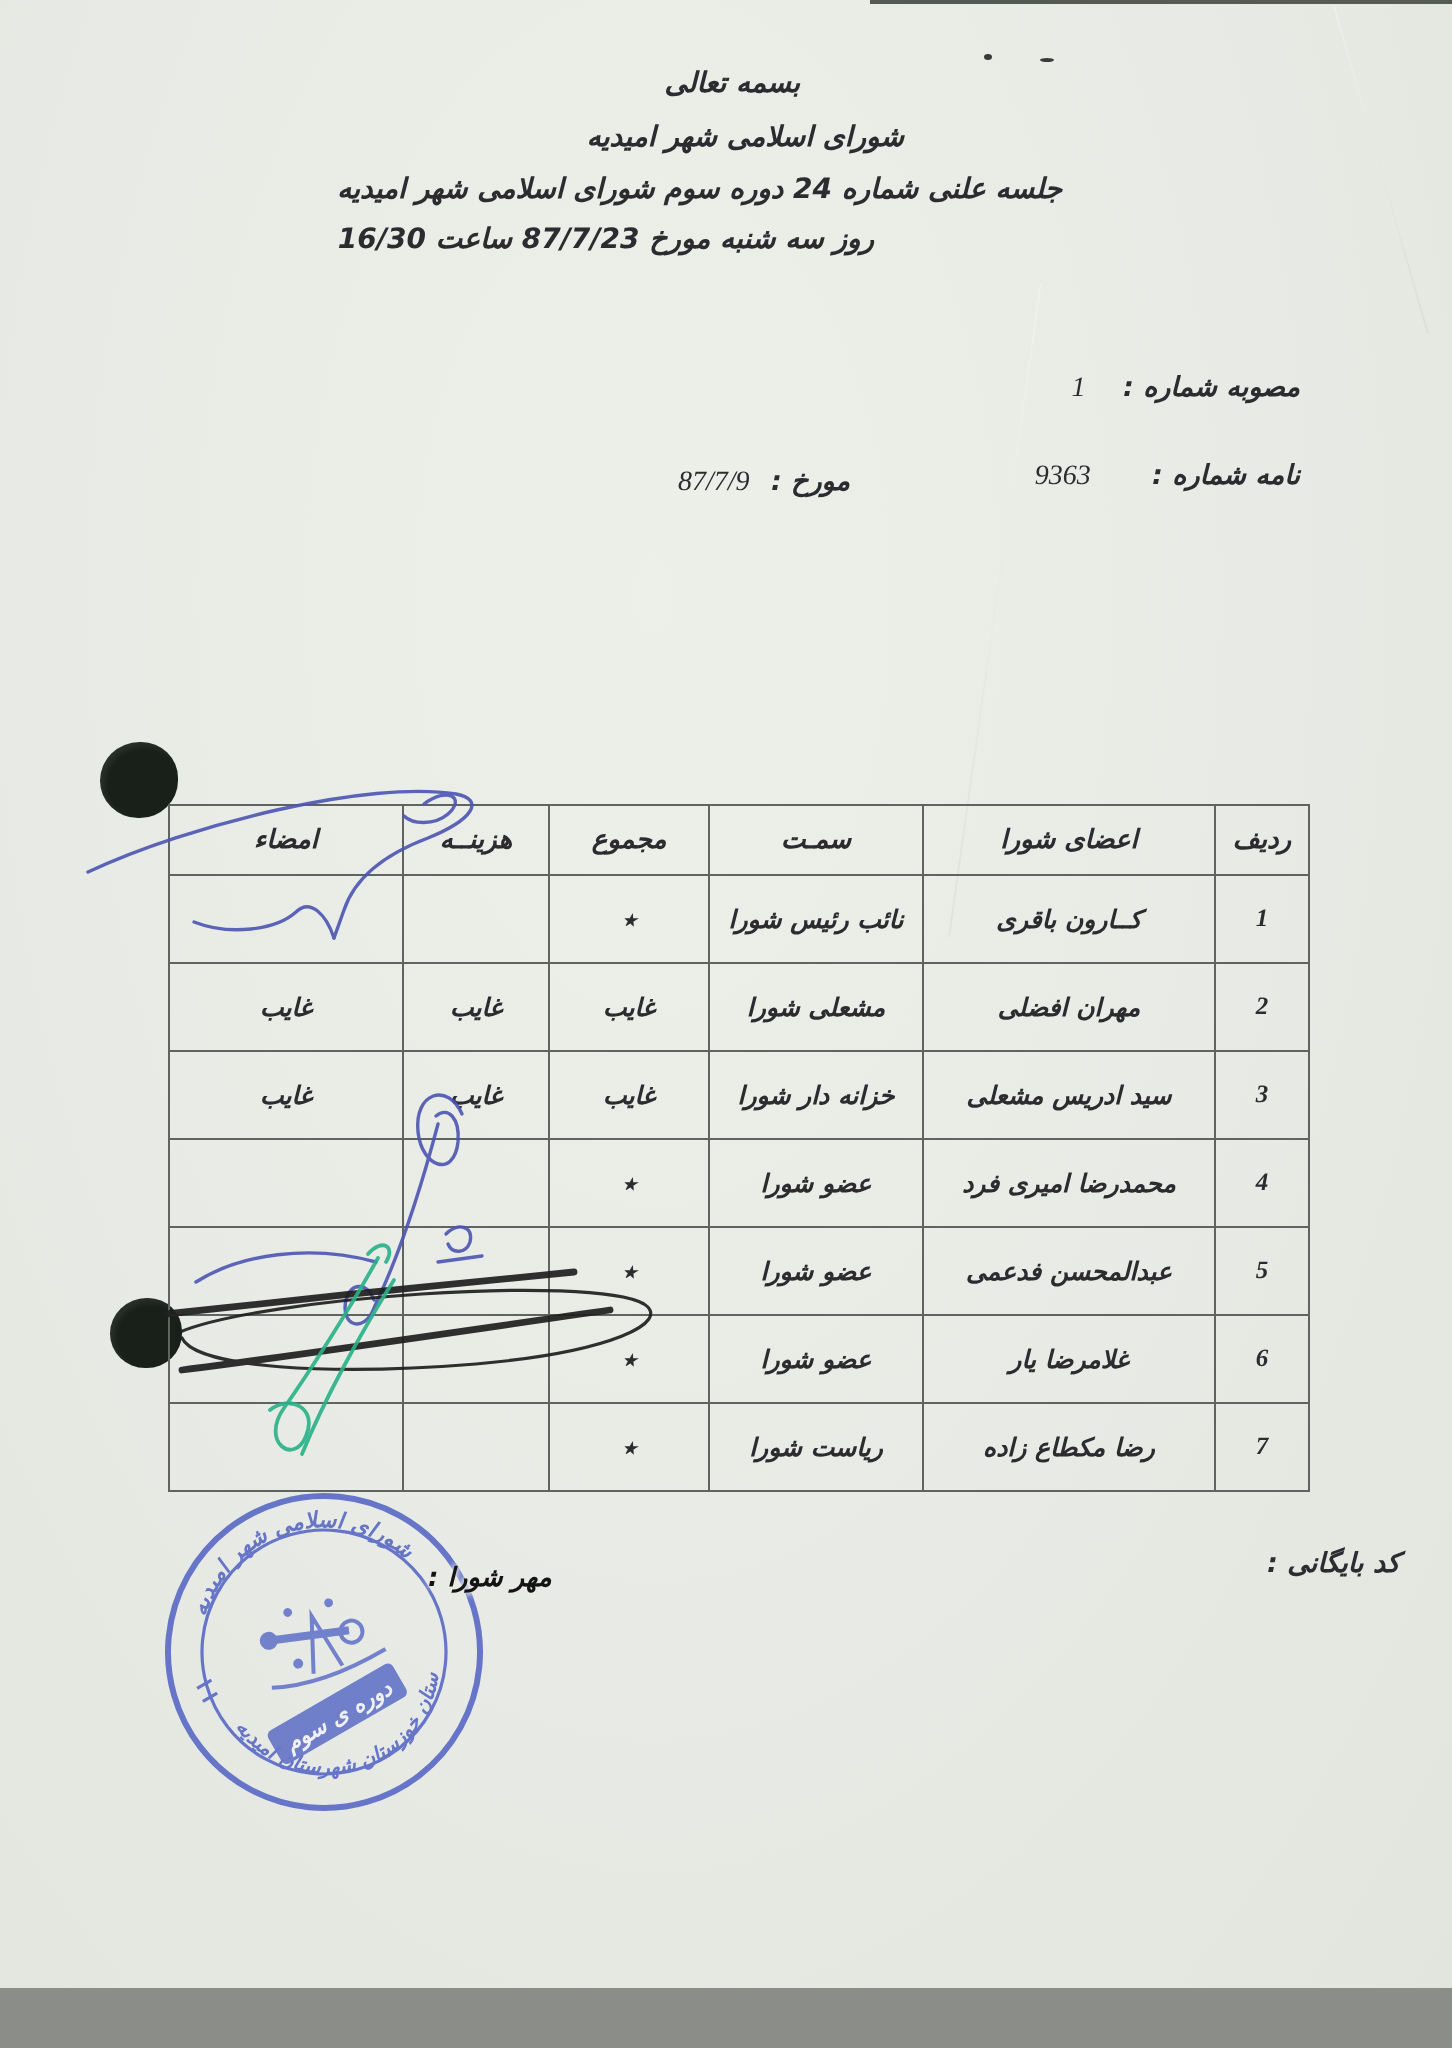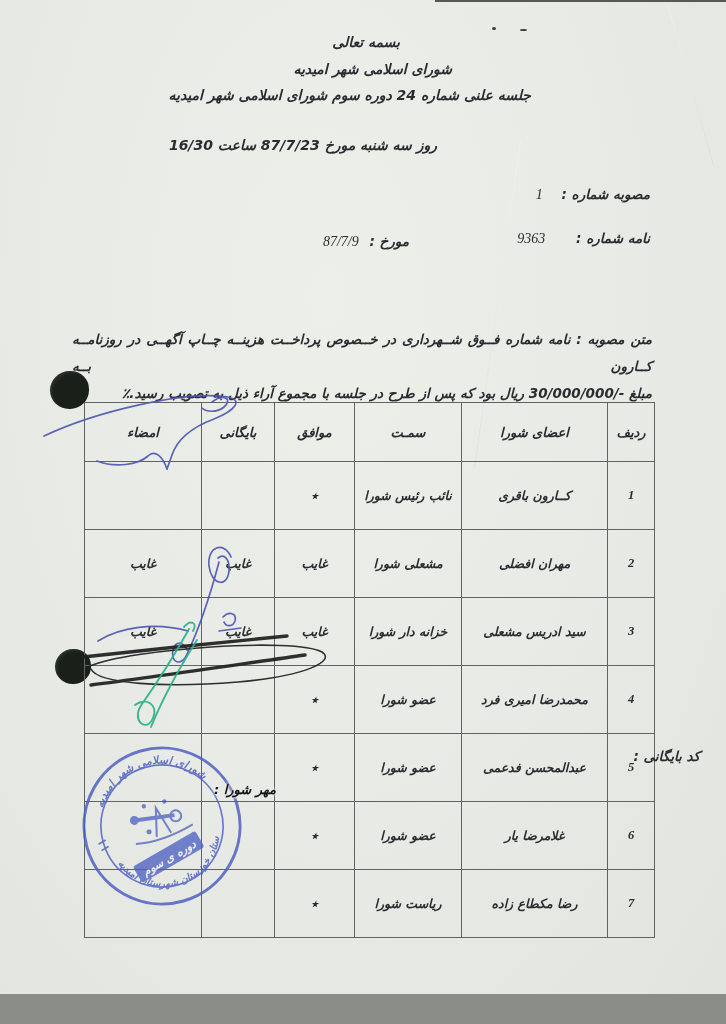--- a/index.html
+++ b/index.html
@@ -12,21 +12,21 @@
   
   .hline{font-weight:bold;font-size:14px;white-space:nowrap;letter-spacing:.2px;}
   
   .field{font-weight:bold;font-size:13.5px;white-space:nowrap;}
   .num{font-family:"Liberation Serif",serif;font-weight:400;font-size:14px;}
   
   .body-par{right:74px;left:72px;top:326px;font-weight:bold;font-size:13.5px;line-height:27px;}
   .jline{text-align:justify;text-align-last:justify;}
   
   table.votes{position:absolute;left:84px;top:402px;width:570px;border-collapse:collapse;table-layout:fixed;direction:rtl;}
-  table.votes th,table.votes td{border:1px solid #606461;padding:12px 6px;font-weight:bold;font-size:12.5px;text-align:center;vertical-align:middle;color:#2b2b30;}
+  table.votes th,table.votes td{border:1px solid #606461;padding:0 6px;font-weight:bold;font-size:12.5px;text-align:center;vertical-align:middle;color:#2b2b30;}
   table.votes th{height:34px;font-size:13px;}
   table.votes td{height:43px;}
   td.cnum{font-family:"Liberation Serif",serif;font-weight:400;font-size:13.5px;}
   td.name{text-align:right;padding-right:14px;}
   td.star{font-size:12px;color:#3a3a40;}
   
   .stamp-cap{font-weight:bold;font-size:13px;color:#141414;
     text-shadow:0 0 3px #e9ebe6,0 0 5px #e9ebe6,0 0 2px #e9ebe6;margin-left:22px;}
   
   .topline{top:0;left:435px;right:0;height:2px;background:#3c413a;opacity:.85;}
@@ -45,59 +45,55 @@
   <div class="abs speck" style="left:520px;top:29px;width:7px;height:2px;"></div>
   <div class="abs crease" style="left:497px;top:140px;height:330px;transform:rotate(8deg);"></div>
   <div class="abs crease" style="left:690px;top:0;height:170px;transform:rotate(-16deg);"></div>
 
   <div class="abs hole" style="left:50px;top:371px;width:39px;height:38px;"></div>
   <div class="abs hole" style="left:55px;top:649px;width:36px;height:35px;"></div>
 
   <div class="abs hline" style="right:326px;top:34px;">بسمه تعالی</div>
   <div class="abs hline" style="right:274px;top:61px;">شورای اسلامی شهر امیدیه</div>
   <div class="abs hline" style="right:195px;top:87px;">جلسه علنی شماره 24 دوره سوم شورای اسلامی شهر امیدیه</div>
-  <div class="abs hline" style="right:289px;top:112px;margin-top:25px;">روز سه شنبه مورخ 87/7/23 ساعت 16/30</div>
+  <div class="abs hline" style="right:289px;top:112px;">روز سه شنبه مورخ 87/7/23 ساعت 16/30</div>
 
   <div class="abs field" style="right:76px;top:186px;">
     <span>مصوبه شماره :</span>
     <span class="num" style="margin-right:14px;">1</span>
   </div>
 
   <div class="abs field" style="right:76px;top:230px;">
     <span>نامه شماره :</span>
     <span class="num" style="margin-right:26px;">9363</span>
   </div>
 
-  <div class="abs field" style="right:317px;top:233px;">
+  <div class="abs field" style="right:301px;top:233px;">
     <span>مورخ :</span>
     <span class="num" style="margin-right:6px;">87/7/9</span>
   </div>
 
 
-  <div class="abs body-par">
-    <div class="jline">متن مصوبه : نامه شماره فــوق شــهرداری در خــصوص پرداخــت هزینــه چــاپ آگهــی در روزنامــه کــارون بــه</div>
-    <div>مبلغ -/30/000/000 ریال بود که پس از طرح در جلسه با مجموع آراء ذیل به تصویب رسید.٪</div>
-  </div>
 
   <table class="votes">
     <colgroup>
       <col style="width:47px">
         <col style="width:146px">
         <col style="width:107px">
       <col style="width:80px">
         <col style="width:73px">
         <col style="width:117px">
     </colgroup>
     <thead>
       <tr>
         <th>ردیف</th>
         <th>اعضای شورا</th>
         <th>سمـت</th>
-        <th>موافق</th>
-        <th>بایگانی</th>
+        <th>مجموع</th>
+        <th>هزینــه</th>
         <th>امضاء</th>
       </tr>
     </thead>
     <tbody>
       <tr>
         <td class="cnum">1</td>
         <td class="name">کــارون باقری</td>
         <td>نائب رئیس شورا</td>
         <td class="star">٭</td>
         <td></td>
@@ -147,21 +143,21 @@
         <td class="cnum">7</td>
         <td class="name">رضا مکطاع زاده</td>
         <td>ریاست شورا</td>
         <td class="star">٭</td>
         <td></td>
         <td></td>
       </tr>
     </tbody>
   </table>
 
-  <div class="abs field" style="right:26px;top:748px;">کد بایگانی :</div>
+  <div class="abs field" style="right:26px;top:774px;">کد بایگانی :</div>
   <div class="abs stamp-cap" style="left:192px;top:782px;z-index:7;">مهر شورا :</div>
 
   <svg class="overlay" width="726" height="1024" viewBox="0 0 726 1024">
     <defs>
       <path id="arcTop" d="M -59,14 A 61,61 0 1 1 59,14"></path>
       <path id="arcBot" d="M -52,26 A 56,56 0 0 0 52,26"></path>
     </defs>
 
     <g transform="translate(162,826) rotate(-16)" opacity="0.82">
       <circle r="78" fill="none" stroke-width="3" stroke="#4a5cc2"></circle>

